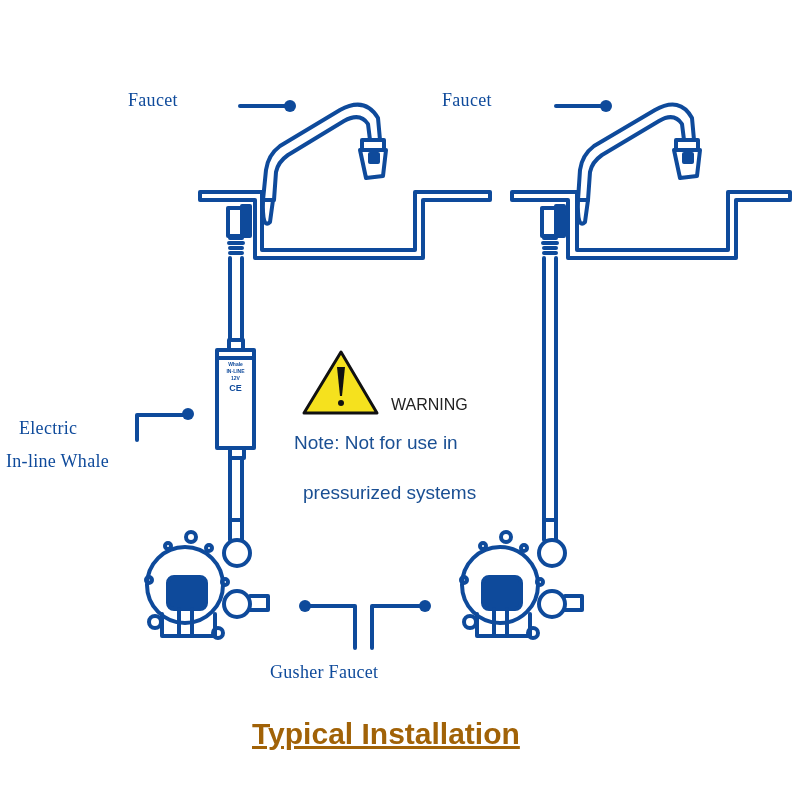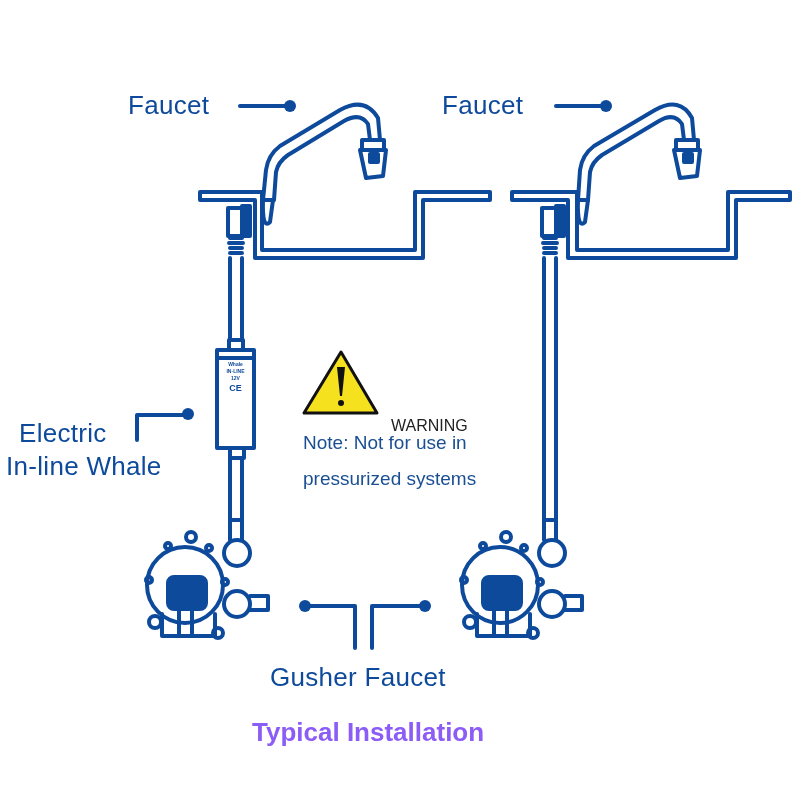--- a/index.html
+++ b/index.html
@@ -1,21 +1,21 @@
 <!DOCTYPE html>
 <html><head>
 <meta charset="utf-8">
 <style>
   html, body { margin: 0; padding: 0; background: #ffffff; }
   body { width: 800px; height: 800px; position: relative; overflow: hidden;
          font-family: "Liberation Sans", sans-serif; }
   svg.diagram { position: absolute; left: 0; top: 0; width: 800px; height: 800px; }
   .lbl { position: absolute; color: #0e4a9b; font-family: "Liberation Sans", sans-serif; white-space: nowrap; }
-  .lbl-big { font-size: 26px; font-weight: 400; letter-spacing: 0.3px; }
-  .lbl-title { font-size: 26px; font-weight: 700; color: #8b5cf6; }
+  .lbl-big { font-size: 18px; font-weight: 400; letter-spacing: 0.3px; font-family: Liberation Serif, serif; }
+  .lbl-title { font-size: 30px; font-weight: 700; color: #a16207; text-decoration: underline; }
   .warn-word { position: absolute; font-size: 16px; color: #222; font-family: "Liberation Sans", sans-serif; }
   .note { position: absolute; font-size: 19px; color: #1a4f93; line-height: 30px; font-family: "Liberation Sans", sans-serif; }
   .badge { position: absolute; font-family: Liberation Sans, sans-serif; color: #0e4a9b; text-align: center; }
 </style>
 </head>
 <body>
 
 <svg class="diagram" viewBox="0 0 800 800" xmlns="http://www.w3.org/2000/svg">
   <g fill="none" stroke="#0e4a9b" stroke-width="4" stroke-linejoin="round" stroke-linecap="round">
 
@@ -144,15 +144,15 @@
 <div class="lbl lbl-big" style="left:270px; top:662px;">Gusher Faucet</div>
 <div class="lbl lbl-title" style="left:252px; top:717px;">Typical Installation</div>
 
 <div class="badge" style="left:219px; top:361px; width:33px;">
   <div style="font-size:5px; font-weight:700; line-height:7px;">Whale</div>
   <div style="font-size:5px; font-weight:700; line-height:7px;">IN-LINE</div>
   <div style="font-size:5px; font-weight:700; line-height:7px;">12V</div>
   <div style="font-size:9px; font-weight:700; line-height:12px;">CE</div>
 </div>
 
-<div class="warn-word" style="left:391px; top:417px;text-align:center;">WARNING</div>
-<div class="note" style="left:303px; top:428px;">Note: Not for use in</div>
-<div class="note" style="left:303px; top:464px;">pressurized systems</div>
+<div class="warn-word" style="left:391px; top:396px;text-align:center;">WARNING</div>
+<div class="note" style="left:294px; top:428px;">Note: Not for use in</div>
+<div class="note" style="left:303px; top:478px;">pressurized systems</div>
 
 </body></html>

